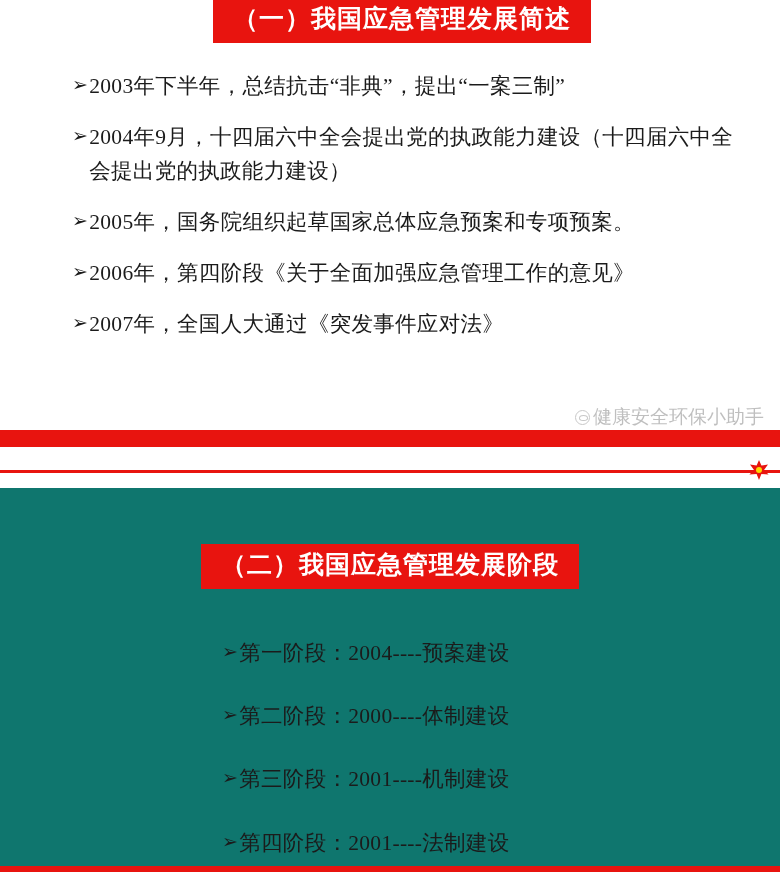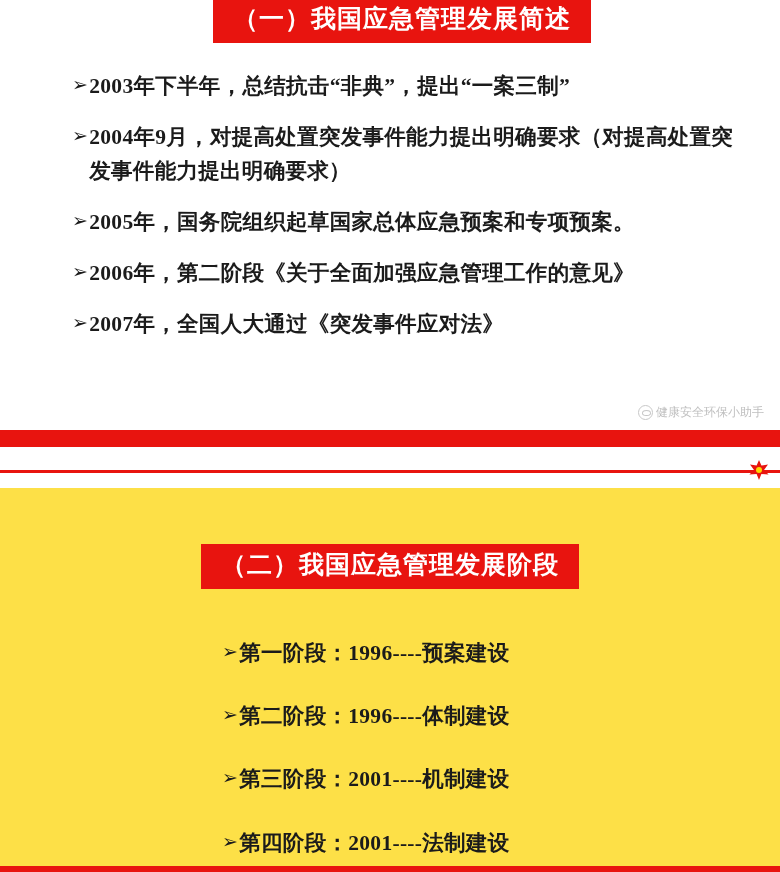--- a/index.html
+++ b/index.html
@@ -57,33 +57,32 @@
   }
   .arrow {
     flex: 0 0 auto;
     font-size: 19px;
     line-height: 1.7;
     margin-right: 1px;
     color: #1b1b1b;
   }
   .btext {
     flex: 1 1 auto;
-    font-weight: bold;
   }
 
   
   .watermark {
     position: absolute;
     right: 16px;
     top: 404px;
     display: flex;
     align-items: center;
     gap: 3px;
     color: #bcbcbc;
-    font-size: 12px;
+    font-size: 19px;
     font-family: "Liberation Sans", sans-serif;
     opacity: 0.95;
     white-space: nowrap;
   }
   .wx-icon {
     width: 15px; height: 15px;
     border-radius: 50%;
     border: 1.4px solid #c4c4c4;
     position: relative;
     display: inline-block;
@@ -145,21 +144,21 @@
     width: 6px; height: 6px;
     border-radius: 50%;
     background: #fdd800;
   }
 
   
   .slide2 {
     position: relative;
     width: 780px;
     height: 384px;
-    background: #fde047;
+    background: #0f766e;
     overflow: hidden;
   }
   .title2-wrap {
     display: flex;
     justify-content: center;
     padding-top: 56px;
   }
   .bullets2 {
     margin: 48px 0 0 0;
     padding: 0 0 0 222px;
@@ -193,31 +192,31 @@
 
   <div class="bullets1">
 
     <div class="bullet-row">
       <span class="arrow">➢</span>
       <span class="btext">2003年下半年，总结抗击“非典”，提出“一案三制”</span>
     </div>
 
     <div class="bullet-row">
       <span class="arrow">➢</span>
-      <span class="btext">2004年9月，对提高处置突发事件能力提出明确要求（对提高处置突发事件能力提出明确要求）</span>
+      <span class="btext">2004年9月，十四届六中全会提出党的执政能力建设（十四届六中全会提出党的执政能力建设）</span>
     </div>
 
     <div class="bullet-row">
       <span class="arrow">➢</span>
       <span class="btext">2005年，国务院组织起草国家总体应急预案和专项预案。</span>
     </div>
 
     <div class="bullet-row">
       <span class="arrow">➢</span>
-      <span class="btext">2006年，第二阶段《关于全面加强应急管理工作的意见》</span>
+      <span class="btext">2006年，第四阶段《关于全面加强应急管理工作的意见》</span>
     </div>
 
     <div class="bullet-row">
       <span class="arrow">➢</span>
       <span class="btext">2007年，全国人大通过《突发事件应对法》</span>
     </div>
 
   </div>
 
   <div class="watermark">
@@ -240,26 +239,26 @@
 <section class="slide2">
 
   <div class="title2-wrap">
     <div class="title-bar">（二）我国应急管理发展阶段</div>
   </div>
 
   <div class="bullets2">
 
     <div class="bullet-row2">
       <span class="arrow">➢</span>
-      <span class="btext">第一阶段：1996----预案建设</span>
-    </div>
-
-    <div class="bullet-row2">
-      <span class="arrow">➢</span>
-      <span class="btext">第二阶段：1996----体制建设</span>
+      <span class="btext">第一阶段：2004----预案建设</span>
+    </div>
+
+    <div class="bullet-row2">
+      <span class="arrow">➢</span>
+      <span class="btext">第二阶段：2000----体制建设</span>
     </div>
 
     <div class="bullet-row2">
       <span class="arrow">➢</span>
       <span class="btext">第三阶段：2001----机制建设</span>
     </div>
 
     <div class="bullet-row2">
       <span class="arrow">➢</span>
       <span class="btext">第四阶段：2001----法制建设</span>

